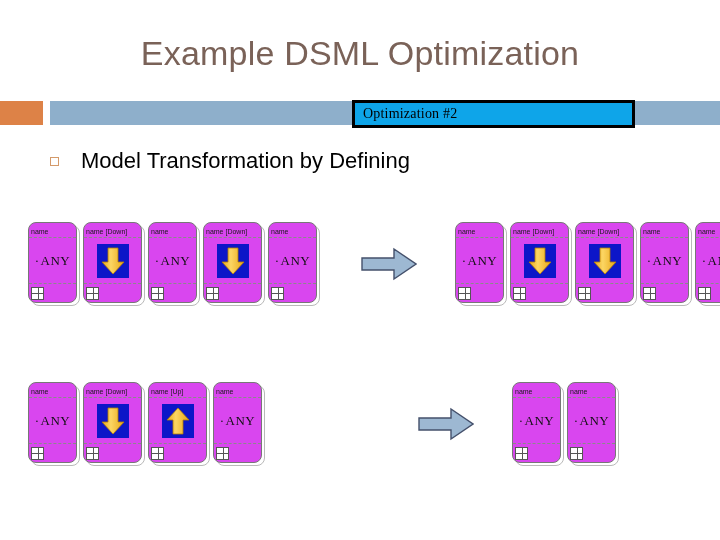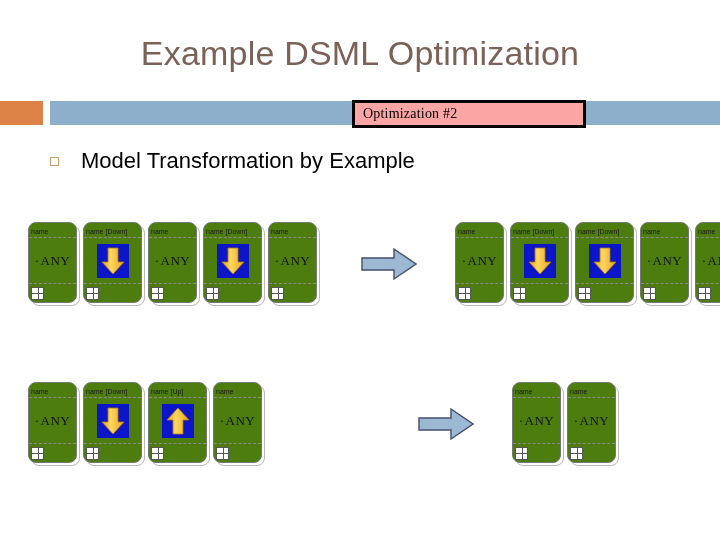--- a/index.html
+++ b/index.html
@@ -54,23 +54,23 @@
     width: 670px;
     height: 24px;
     background: #8eafcb;
   }
 
   
   .callout {
     position: absolute;
     left: 352px;
     top: 100px;
-    width: 234px;
+    width: 283px;
     height: 28px;
-    background: #fca5a5;
+    background: #0ea5e9;
     border: 3px solid #000000;
     box-sizing: border-box;
     display: flex;
     align-items: center;
   }
   .callout-text {
     font-family: "Liberation Serif", serif;
     font-size: 14px;
     color: #000000;
     padding-left: 8px;
@@ -137,21 +137,21 @@
   }
   .node-body {
     position: absolute;
     left: 0;
     top: 0;
     width: 49px;
     height: 81px;
     border: 1.2px solid #777777;
     border-radius: 8px;
     box-sizing: border-box;
-    background: #4d7c0f;
+    background: #d946ef;
     display: flex;
     flex-direction: column;
   }
   .node-header {
     height: 15px;
     line-height: 15px;
     font-family: "Liberation Sans", sans-serif;
     font-size: 7px;
     color: #1a1a1a;
     padding: 1px 0 0 2px;
@@ -249,21 +249,21 @@
   <div class="band-orange"></div>
   <div class="band-blue"></div>
 </div>
 
 <div class="callout">
   <span class="callout-text">Optimization #2</span>
 </div>
 
 <div class="bullet-row">
   <span class="bullet-marker"></span>
-  <span class="bullet-text">Model Transformation by Example</span>
+  <span class="bullet-text">Model Transformation by Defining</span>
 </div>
 
 <div class="diagram-row row-1">
   <div class="group">
       <div class="node">
         <div class="node-shadow"></div>
         <div class="node-body">
           <div class="node-header">name</div>
           <div class="node-content">
             <span class="any-label">ANY</span>

